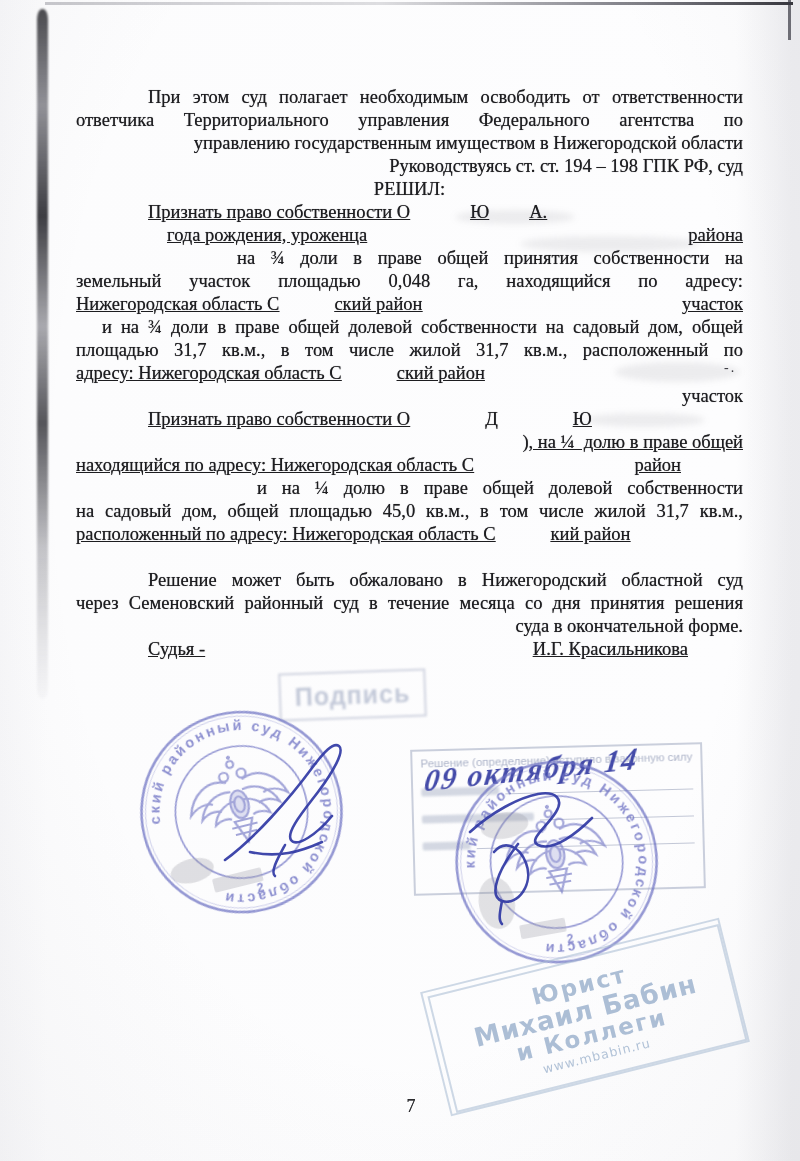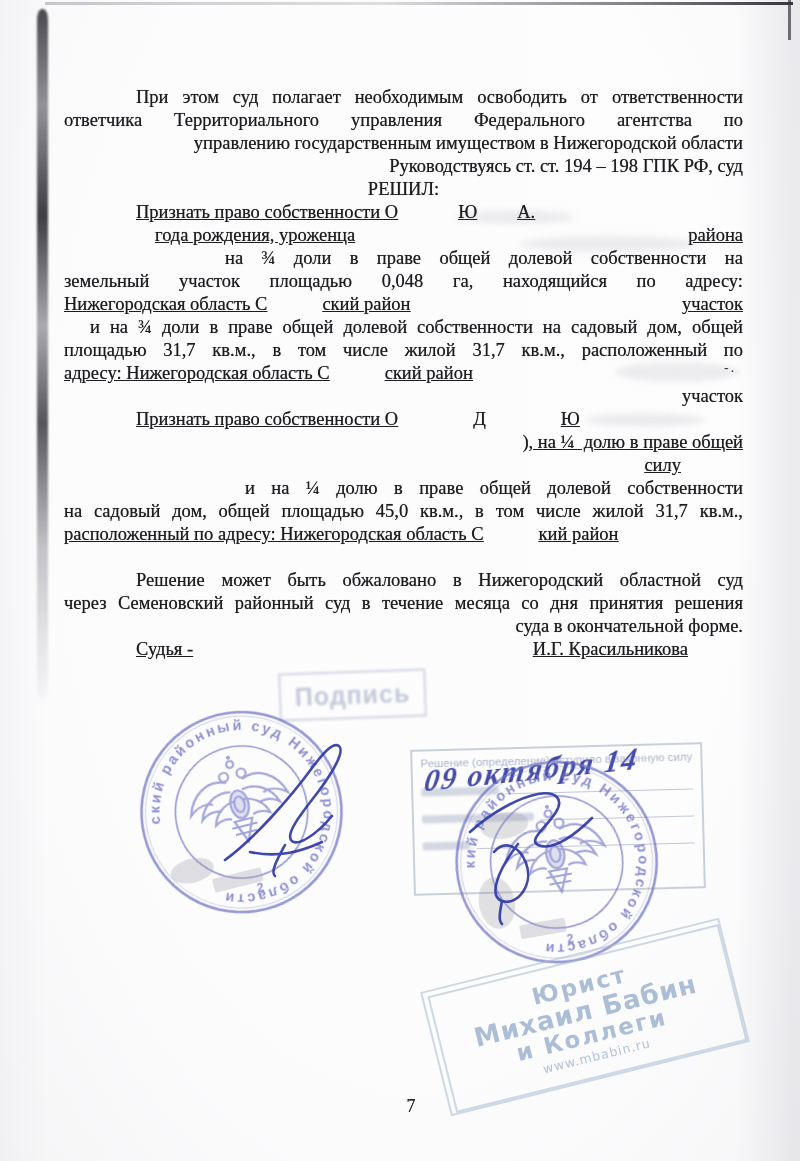--- a/index.html
+++ b/index.html
@@ -11,21 +11,21 @@
       #fbfbfc;
     font-family:"Liberation Serif","DejaVu Serif",serif;
   }
   
   .doc{
     position:absolute;left:64px;top:86px;width:679px;
     color:#1d1d20;
     text-shadow:0 0 0.7px rgba(25,25,30,0.75);
     filter:blur(0.15px);
   }
-  .tl{height:23px;line-height:23px;font-size:18.5px;white-space:pre;}
+  .tl{height:23px;line-height:23px;font-size:18.5px;white-space:pre;margin-left:12px;}
   .tl.j{text-align:justify;text-align-last:justify;white-space:normal;}
   .tl.l{text-align:right;}
   .tl.c{text-align:left;text-align-last:center;white-space:normal;}
   .tl.fx{display:flex;align-items:baseline;}
   .tl .tx{white-space:pre;text-decoration:underline;}
   .tl .gp{display:inline-block;}
   
   .edge-left{
     position:absolute;left:37px;top:9px;width:11px;height:690px;
     background:linear-gradient(180deg,
@@ -105,30 +105,30 @@
 <body>
 
 <div class="doc">
     <div class="tl j" style="text-indent: 72px;">При этом суд полагает необходимым освободить от ответственности</div>
     <div class="tl j">ответчика Территориального управления Федерального агентства по</div>
     <div class="tl l">управлению государственным имуществом в Нижегородской области</div>
     <div class="tl l" style="text-indent: 72px;">Руководствуясь ст. ст. 194 – 198 ГПК РФ, суд</div>
     <div class="tl c">РЕШИЛ:</div>
     <div class="tl g fx"><span class="gp" style="flex: 0 0 72px;"></span><span class="tx">Признать право собственности О</span><span class="gp" style="flex: 0 0 60px;"></span><span class="tx">Ю</span><span class="gp" style="flex: 0 0 40px;"></span><span class="tx">А.</span><span class="gp" style="flex: 1 1 0px;"></span></div>
     <div class="tl g fx"><span class="gp" style="flex: 0 0 91px;"></span><span class="tx">года рождения, уроженца</span><span class="gp" style="flex: 1 1 0px;"></span><span class="tx">района</span></div>
-    <div class="tl j" style="text-indent: 161px;">на ¾ доли в праве общей долевой собственности на</div>
+    <div class="tl j" style="text-indent: 161px;">на ¾ доли в праве общей принятия собственности на</div>
     <div class="tl j">земельный участок площадью 0,048 га, находящийся по адресу:</div>
     <div class="tl g fx"><span class="tx">Нижегородская область С</span><span class="gp" style="flex: 0 0 55px;"></span><span class="tx">ский район</span><span class="gp" style="flex: 1 1 0px;"></span><span class="tx">участок</span></div>
     <div class="tl j" style="text-indent: 26px;">и на ¾ доли в праве общей долевой собственности на садовый дом, общей</div>
     <div class="tl j">площадью 31,7 кв.м., в том числе жилой 31,7 кв.м., расположенный по</div>
     <div class="tl g fx"><span class="tx">адресу: Нижегородская область С</span><span class="gp" style="flex: 0 0 55px;"></span><span class="tx">ский район</span><span class="gp" style="flex: 1 1 0px;"></span></div>
     <div class="tl l">участок</div>
     <div class="tl g fx"><span class="gp" style="flex: 0 0 72px;"></span><span class="tx">Признать право собственности О</span><span class="gp" style="flex: 0 0 75px;"></span><span class="tx">Д</span><span class="gp" style="flex: 0 0 75px;"></span><span class="tx">Ю</span><span class="gp" style="flex: 1 1 0px;"></span></div>
     <div class="tl g fx"><span class="gp" style="flex: 0 0 95px;"></span><span class="gp" style="flex: 1 1 0px;"></span><span class="tx">), на ¼  долю в праве общей</span></div>
-    <div class="tl g fx"><span class="gp" style="flex: 1 1 0px;"></span><span class="tx">силу</span><span class="gp" style="flex: 0 0 62px;"></span></div>
+    <div class="tl g fx"><span class="tx">находящийся по адресу: Нижегородская область С</span><span class="gp" style="flex: 1 1 0px;"></span><span class="tx">район</span><span class="gp" style="flex: 0 0 62px;"></span></div>
     <div class="tl j" style="text-indent: 181px;">и на ¼ долю в праве общей долевой собственности</div>
     <div class="tl j">на садовый дом, общей площадью 45,0 кв.м., в том числе жилой 31,7 кв.м.,</div>
     <div class="tl g fx"><span class="tx">расположенный по адресу: Нижегородская область С</span><span class="gp" style="flex: 0 0 55px;"></span><span class="tx">кий район</span><span class="gp" style="flex: 1 1 0px;"></span></div>
     <div class="tl l">&nbsp;</div>
     <div class="tl j" style="text-indent: 72px;">Решение может быть обжаловано в Нижегородский областной суд</div>
     <div class="tl j">через Семеновский районный суд в течение  месяца со дня принятия решения</div>
     <div class="tl l">суда в окончательной форме.</div>
     <div class="tl g fx"><span class="gp" style="flex: 0 0 72px;"></span><span class="tx">Судья -</span><span class="gp" style="flex: 1 1 0px;"></span><span class="tx">И.Г. Красильникова</span><span class="gp" style="flex: 0 0 55px;"></span></div>
   </div>
 

